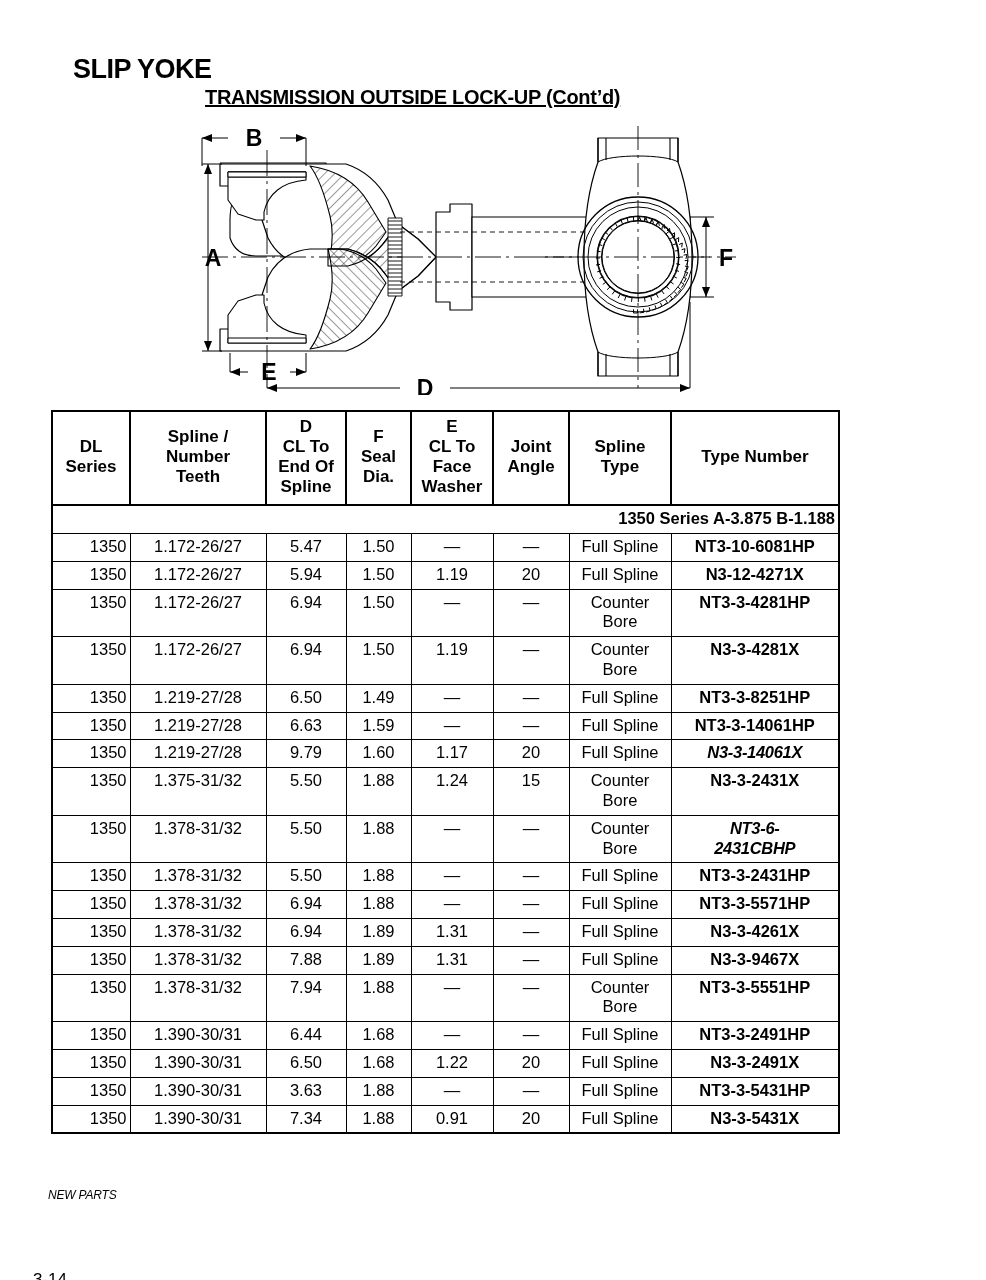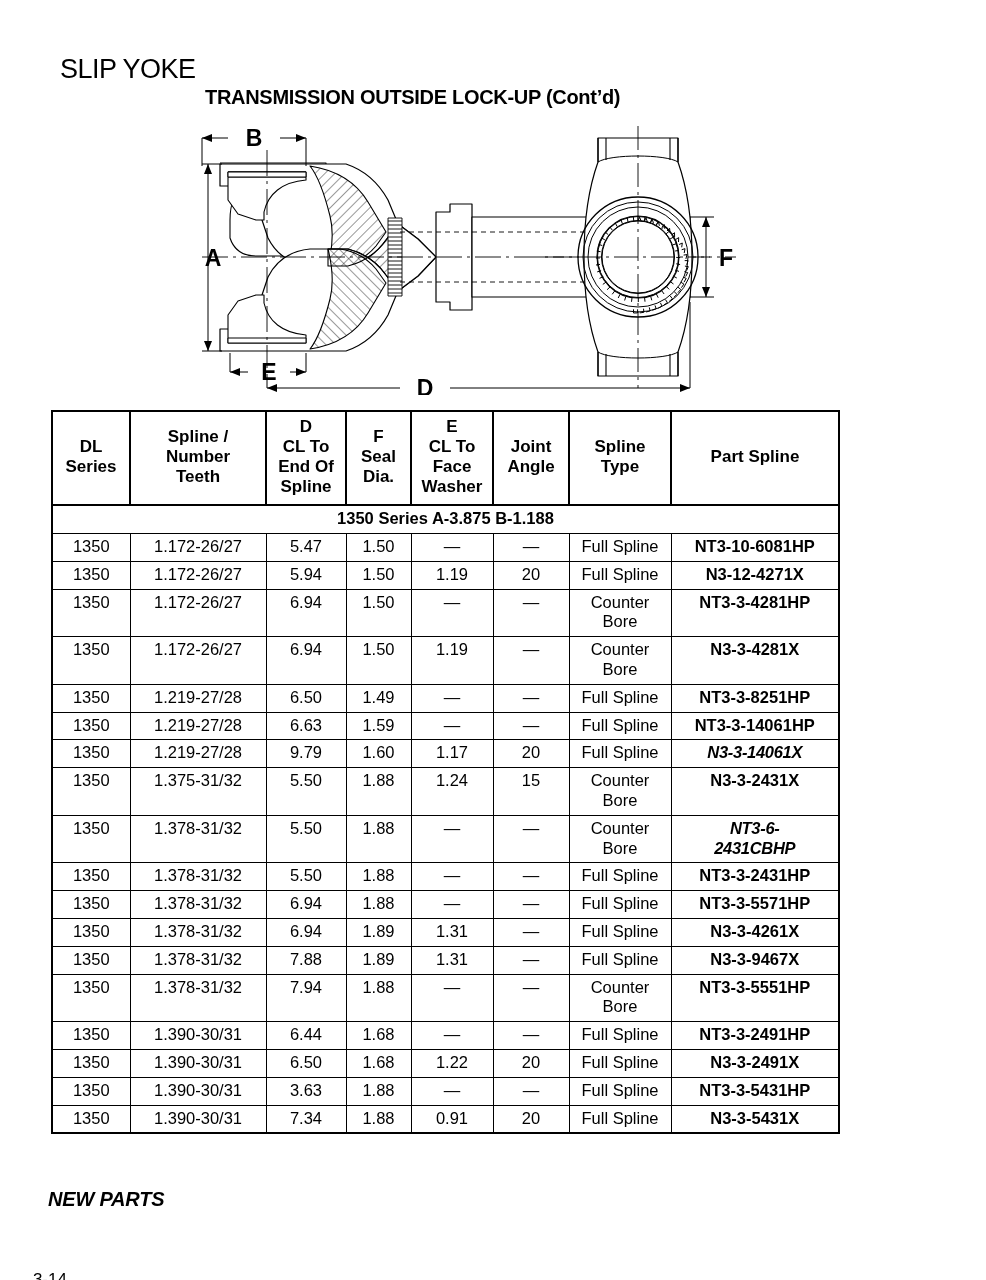--- a/index.html
+++ b/index.html
@@ -12,33 +12,34 @@
     height: 1280px;
     position: relative;
     font-family: "Liberation Sans", sans-serif;
     color: #000000;
     overflow: hidden;
   }
 
   
   .page-title {
     position: absolute;
-    left: 60px;
+    left: 73px;
     top: 54px;
     font-size: 27px;
-    font-weight: normal;
+    font-weight: bold;
     letter-spacing: -0.5px;
   }
   .page-subtitle {
     position: absolute;
     left: 205px;
     top: 86px;
     font-size: 20px;
     font-weight: bold;
     letter-spacing: -0.3px;
+    text-decoration: underline;
   }
 
   
   .drawing-area {
     position: absolute;
     left: 150px;
     top: 120px;
     width: 700px;
     height: 275px;
   }
@@ -88,21 +89,21 @@
     font-size: 17px;
     padding: 3px 0 4px 0;
   }
   .parts-table tbody td {
     text-align: center;
     padding: 3px 3px 4px 3px;
     line-height: 1.2;
     font-size: 16.5px;
     white-space: pre-line;
   }
-  .parts-table tbody tr td:first-child { border-left-width: 2px; }
+  .parts-table tbody tr td:first-child { border-left-width: 2px; text-align: right; }
   .parts-table tbody tr td:last-child  { border-right-width: 2px; }
   .parts-table tbody tr:last-child td  { border-bottom-width: 2px; }
 
   td.col-part {
     text-align: left;
     font-weight: bold;
     padding-left: 7px;
     font-size: 17px;
   }
   td.col-part.newpart {
@@ -120,22 +121,22 @@
   .c-e       { width: 82px; }
   .c-angle   { width: 76px; }
   .c-stype   { width: 102px; }
   .c-part    { width: 168px; }
 
   
   .footer-note {
     position: absolute;
     left: 48px;
     top: 1188px;
-    font-size: 20px;
-    font-weight: bold;
+    font-size: 12px;
+    font-weight: normal;
     font-style: italic;
     letter-spacing: -0.2px;
   }
   .page-number {
     position: absolute;
     left: 33px;
     top: 1222px;
     font-size: 17px;
     margin-top: 48px;
   }
@@ -439,21 +440,21 @@
         <span style="white-space:pre-line">Joint
 Angle</span>
       </th>
       <th>
         <span class="hdr-letter"></span>
         <span style="white-space:pre-line">Spline
 Type</span>
       </th>
       <th>
         <span class="hdr-letter"></span>
-        <span style="white-space:pre-line">Part Spline</span>
+        <span style="white-space:pre-line">Type Number</span>
       </th>
     </tr>
   </thead>
   <tbody id="table-body">
     <tr class="section-row">
       <td colspan="8">1350 Series A-3.875 B-1.188</td>
     </tr>
   <tr>
         <td>1350</td>
         <td>1.172-26/27</td>

